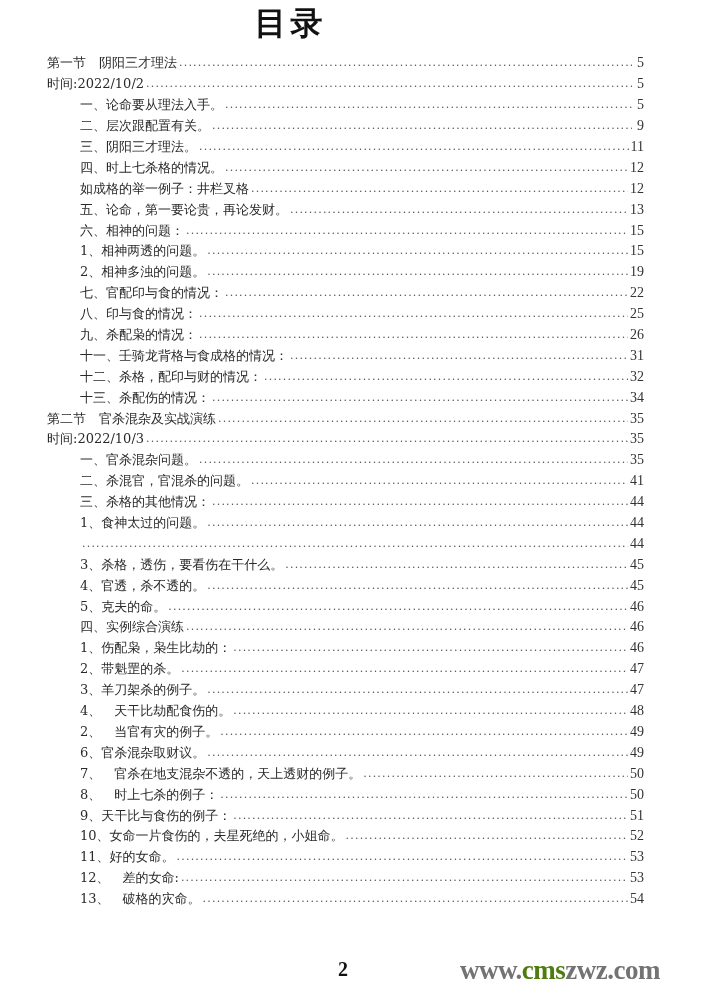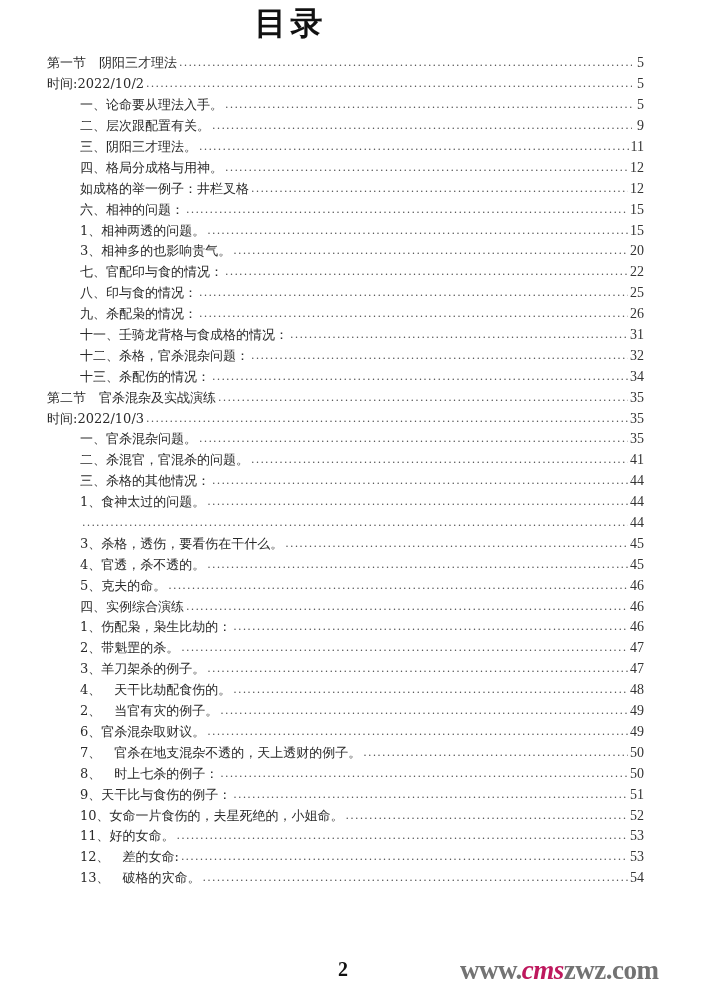--- a/index.html
+++ b/index.html
@@ -11,21 +11,21 @@
     .toc { position: absolute; top: 53px; left: 47px; width: 597px; }
     .row { height: 20.9px; display: flex; align-items: center; font-size: 13px; line-height: 16px; white-space: nowrap; }
     .row.l1 { padding-left: 33px; }
     .row .label { flex: 0 0 auto; }
     .row .leader { flex: 1 1 auto; overflow: hidden; margin: 0 2px; color: #555; letter-spacing: 1.2px; font-size: 11px; }
     .row .leader::before { content: "....................................................................................................................................................................................................................................................."; }
     .row .page { flex: 0 0 auto; text-align: right; min-width: 10px; font-family: "Liberation Serif", serif; font-size: 14px; color: #333; }
     .footer-num { position: absolute; top: 958px; left: 338px; font-family: "Liberation Serif", serif; font-weight: bold; font-size: 20px; color: #111; }
     .watermark { position: absolute; top: 955px; left: 460px; font-family: "Liberation Serif", serif; font-weight: bold; font-size: 27px; letter-spacing: -0.5px; }
     .watermark .a { color: #737373; }
-    .watermark .b { color: #be185d; font-style: italic; }
+    .watermark .b { color: #4d7c0f; }
   </style>
 </head>
 <body>
 
 <div class="title">目录</div>
 
 <div class="toc" id="toc">
     <div class="row">
       <span class="label">第一节　阴阳三才理法</span>
       <span class="leader"></span>
@@ -45,43 +45,48 @@
       <span class="label">二、层次跟配置有关。</span>
       <span class="leader"></span>
       <span class="page">9</span>
     </div>
     <div class="row l1">
       <span class="label">三、阴阳三才理法。</span>
       <span class="leader"></span>
       <span class="page">11</span>
     </div>
     <div class="row l1">
-      <span class="label">四、格局分成格与用神。</span>
+      <span class="label">四、时上七杀格的情况。</span>
       <span class="leader"></span>
       <span class="page">12</span>
     </div>
     <div class="row l1">
       <span class="label">如成格的举一例子：井栏叉格</span>
       <span class="leader"></span>
       <span class="page">12</span>
     </div>
     <div class="row l1">
+      <span class="label">五、论命，第一要论贵，再论发财。</span>
+      <span class="leader"></span>
+      <span class="page">13</span>
+    </div>
+    <div class="row l1">
       <span class="label">六、相神的问题：</span>
       <span class="leader"></span>
       <span class="page">15</span>
     </div>
     <div class="row l1">
       <span class="label">1、相神两透的问题。</span>
       <span class="leader"></span>
       <span class="page">15</span>
     </div>
     <div class="row l1">
-      <span class="label">3、相神多的也影响贵气。</span>
-      <span class="leader"></span>
-      <span class="page">20</span>
+      <span class="label">2、相神多浊的问题。</span>
+      <span class="leader"></span>
+      <span class="page">19</span>
     </div>
     <div class="row l1">
       <span class="label">七、官配印与食的情况：</span>
       <span class="leader"></span>
       <span class="page">22</span>
     </div>
     <div class="row l1">
       <span class="label">八、印与食的情况：</span>
       <span class="leader"></span>
       <span class="page">25</span>
@@ -90,21 +95,21 @@
       <span class="label">九、杀配枭的情况：</span>
       <span class="leader"></span>
       <span class="page">26</span>
     </div>
     <div class="row l1">
       <span class="label">十一、壬骑龙背格与食成格的情况：</span>
       <span class="leader"></span>
       <span class="page">31</span>
     </div>
     <div class="row l1">
-      <span class="label">十二、杀格，官杀混杂问题：</span>
+      <span class="label">十二、杀格，配印与财的情况：</span>
       <span class="leader"></span>
       <span class="page">32</span>
     </div>
     <div class="row l1">
       <span class="label">十三、杀配伤的情况：</span>
       <span class="leader"></span>
       <span class="page">34</span>
     </div>
     <div class="row">
       <span class="label">第二节　官杀混杂及实战演练</span>

